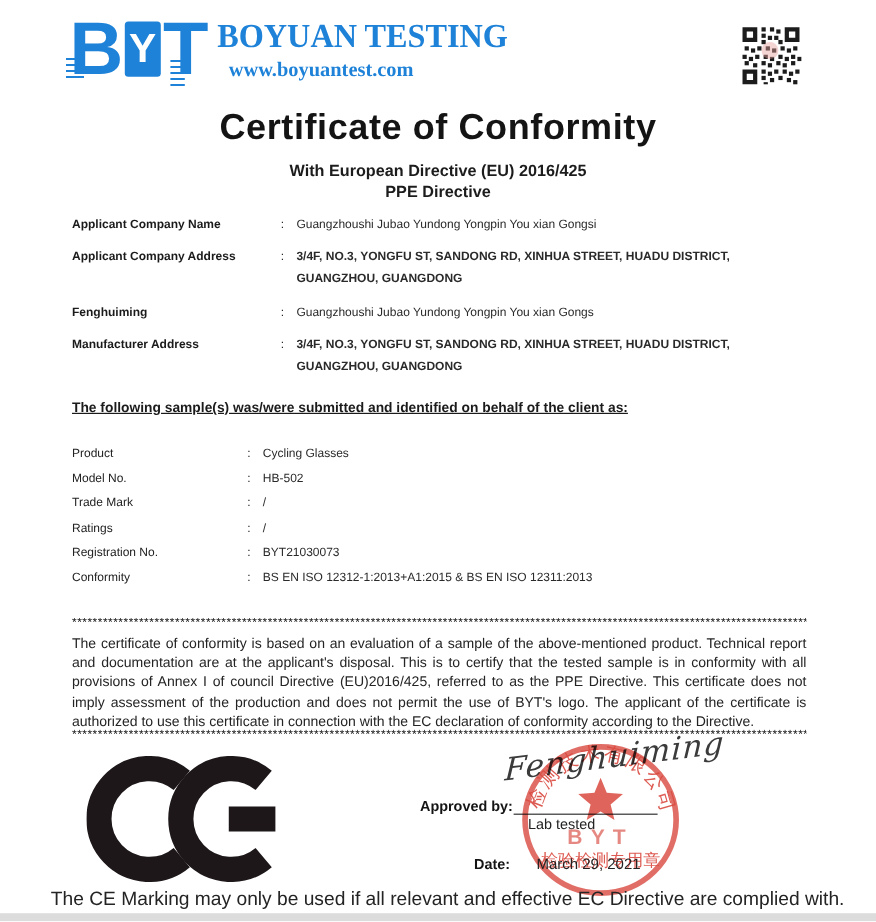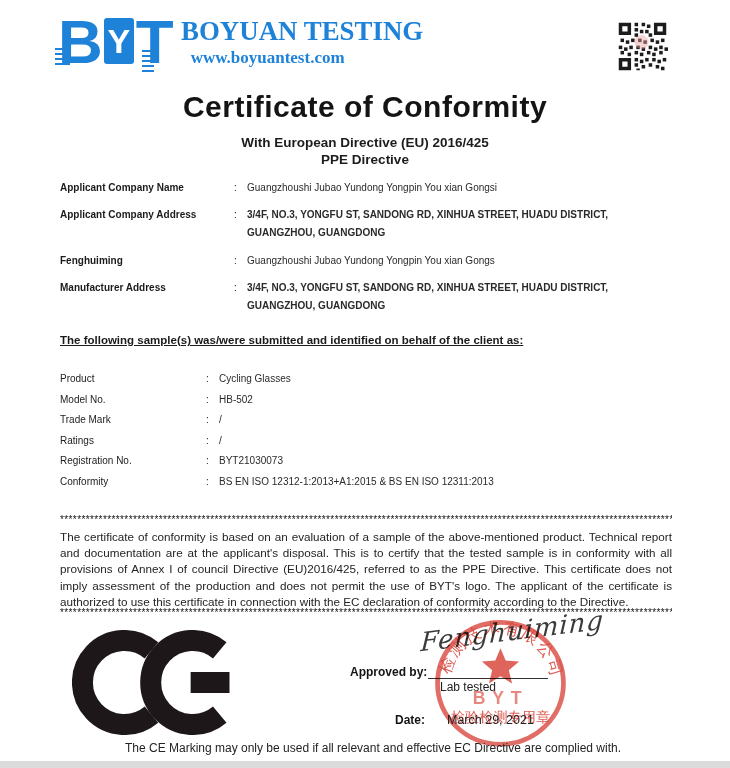--- a/index.html
+++ b/index.html
@@ -54,21 +54,21 @@
   .ce{position:absolute;left:72px;top:630px;height:105px;}
   .approved-lbl{position:absolute;left:350px;top:665px;font-size:12px;font-weight:700;color:#141414;}
   .sig-line{position:absolute;left:428px;top:662px;width:120px;height:16px;border-bottom:1.5px solid #333;}
   .signer-title{position:absolute;left:440px;top:680px;font-size:12px;color:#222;}
   .signature{position:absolute;left:420px;top:616px;font-family:"DejaVu Serif",serif;font-style:italic;
        font-size:26px;color:#3b3b3b;transform:rotate(-7deg) skewX(-10deg);letter-spacing:1px;}
   .stamp{position:absolute;left:430px;top:617px;width:141px;height:132px;mix-blend-mode:multiply;opacity:.92;}
   .date-lbl{position:absolute;left:395px;top:713px;font-size:12px;font-weight:700;color:#141414;}
   .date-val{position:absolute;left:447px;top:713px;font-size:12.5px;color:#222;}
 
-  .footer{position:absolute;left:16px;right:0;top:741px;text-align:center;font-size:12px;color:#242424;}
+  .footer{position:absolute;left:16px;right:0;top:741px;text-align:center;font-size:16px;color:#242424;}
   .bottom-strip{position:absolute;left:0;right:0;top:761px;height:7px;background:#dcdcdc;}
 </style>
 </head>
 <body>
 
 <div class="page">
 
   <div class="brand">
     <div class="logo-mark">
       <span class="lm-b">B</span>

